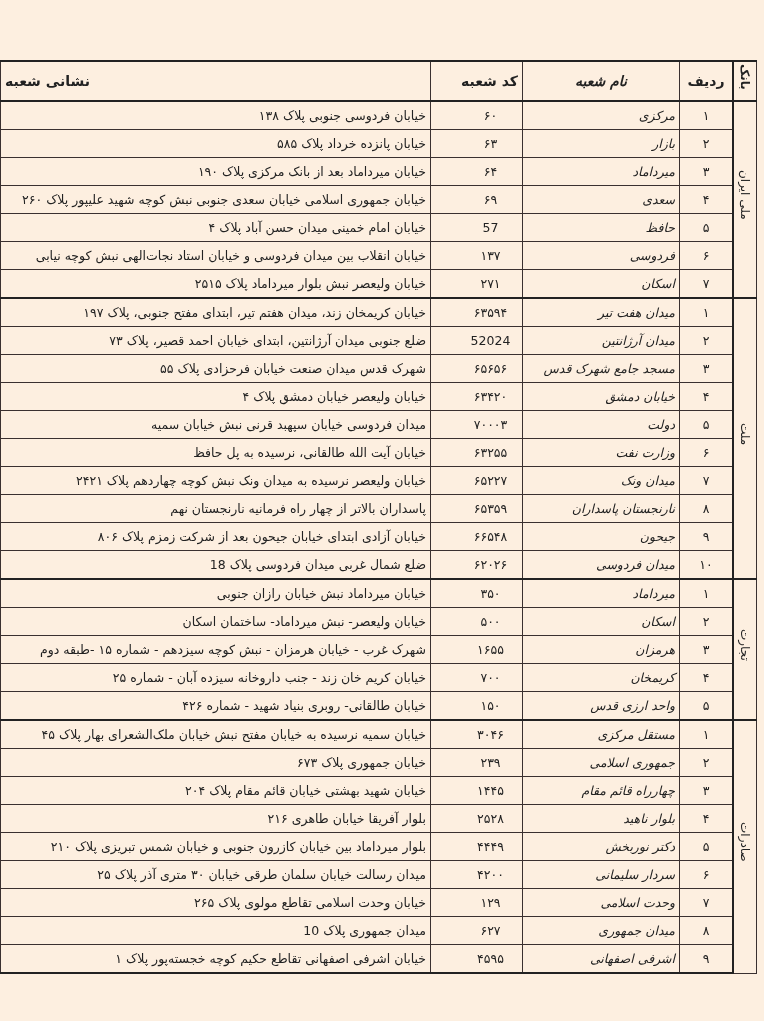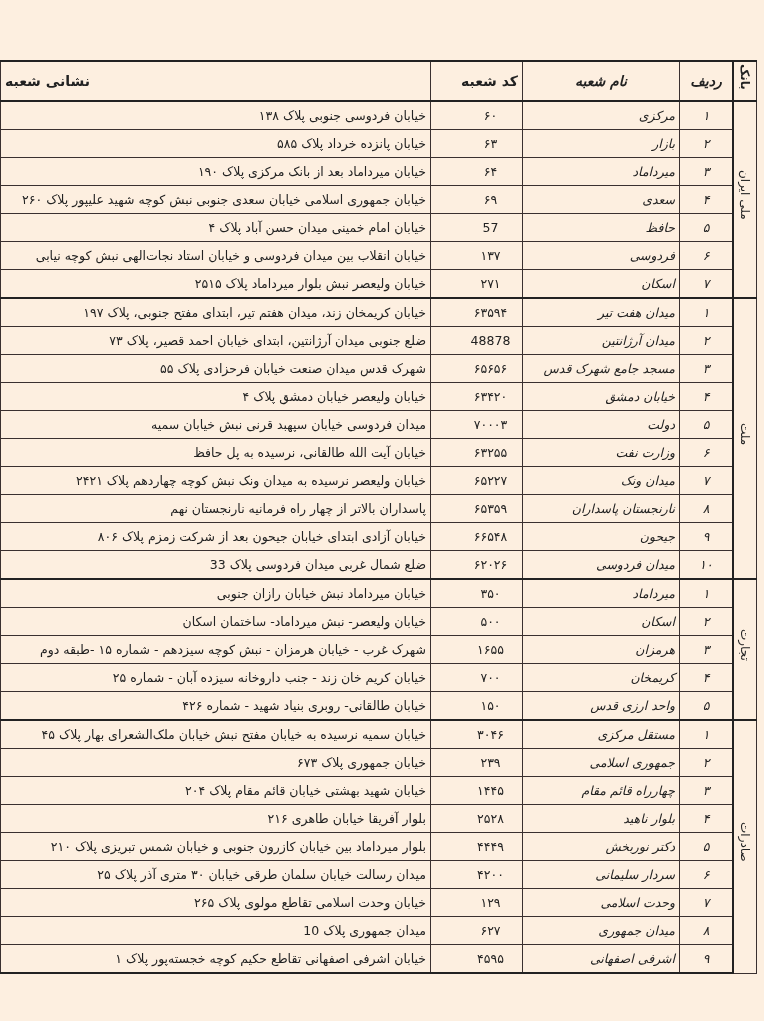--- a/index.html
+++ b/index.html
@@ -7,21 +7,21 @@
       width:764px; height:1021px; background:#fdefe0; overflow:hidden;
       font-family:"DejaVu Sans", sans-serif; color:#222;
       position:relative;
     }
     .sheet { position:absolute; left:0; top:60px; width:757px; }
     table { border-collapse:collapse; width:757px; direction:rtl; table-layout:fixed; }
     td, th { border:1px solid #3a3030; padding:0 4px; font-size:12.5px; height:27px; line-height:27px; white-space:nowrap; overflow:hidden; }
     th { font-weight:bold; font-size:14px; height:38px; }
     thead tr { border-top:2.5px solid #222; border-bottom:2.5px solid #222; }
     .col-bank { width:22px; text-align:center; padding:0; }
-    .col-row { width:44px; text-align:center;font-style:italic; }
+    .col-row { width:44px; text-align:center; }
     .col-name { width:148px; text-align:right;font-style:italic; }
     .col-code { width:55px; text-align:center;padding-left:32px; }
     .col-addr { text-align:right; }
     .bank-cell { text-align:center; vertical-align:middle; padding:0; border-left:2px solid #222; }
     .bank-label { display:inline-block; writing-mode:vertical-rl; font-size:12px; line-height:14px; }
     tr.group-start td { border-top:2.5px solid #222;margin-top:36px; }
     tbody tr:last-child td { border-bottom:2.5px solid #222; }
     th.col-bank { border-left:2px solid #222; }
   </style>
 </head>
@@ -85,21 +85,21 @@
         <tr class="group-start">
           <td class="bank-cell" rowspan="10"><span class="bank-label">ملت</span></td>
           <td class="col-row">۱</td>
           <td class="col-name">میدان هفت تیر</td>
           <td class="col-code">۶۳۵۹۴</td>
           <td class="col-addr">خیابان کریمخان زند، میدان هفتم تیر، ابتدای مفتح جنوبی، پلاک ۱۹۷</td>
         </tr>
         <tr>
           <td class="col-row">۲</td>
           <td class="col-name">میدان آرژانتین</td>
-          <td class="col-code">48878</td>
+          <td class="col-code">52024</td>
           <td class="col-addr">ضلع جنوبی میدان آرژانتین، ابتدای خیابان احمد قصیر، پلاک ۷۳</td>
         </tr>
         <tr>
           <td class="col-row">۳</td>
           <td class="col-name">مسجد جامع شهرک قدس</td>
           <td class="col-code">۶۵۶۵۶</td>
           <td class="col-addr">شهرک قدس میدان صنعت خیابان فرحزادی پلاک ۵۵</td>
         </tr>
         <tr>
           <td class="col-row">۴</td>
@@ -134,21 +134,21 @@
         <tr>
           <td class="col-row">۹</td>
           <td class="col-name">جیحون</td>
           <td class="col-code">۶۶۵۴۸</td>
           <td class="col-addr">خیابان آزادی ابتدای خیابان جیحون بعد از شرکت زمزم پلاک ۸۰۶</td>
         </tr>
         <tr>
           <td class="col-row">۱۰</td>
           <td class="col-name">میدان فردوسی</td>
           <td class="col-code">۶۲۰۲۶</td>
-          <td class="col-addr">ضلع شمال غربی میدان فردوسی پلاک 33</td>
+          <td class="col-addr">ضلع شمال غربی میدان فردوسی پلاک 18</td>
         </tr>
         <tr class="group-start">
           <td class="bank-cell" rowspan="5"><span class="bank-label">تجارت</span></td>
           <td class="col-row">۱</td>
           <td class="col-name">میرداماد</td>
           <td class="col-code">۳۵۰</td>
           <td class="col-addr">خیابان میرداماد نبش خیابان رازان جنوبی</td>
         </tr>
         <tr>
           <td class="col-row">۲</td>

